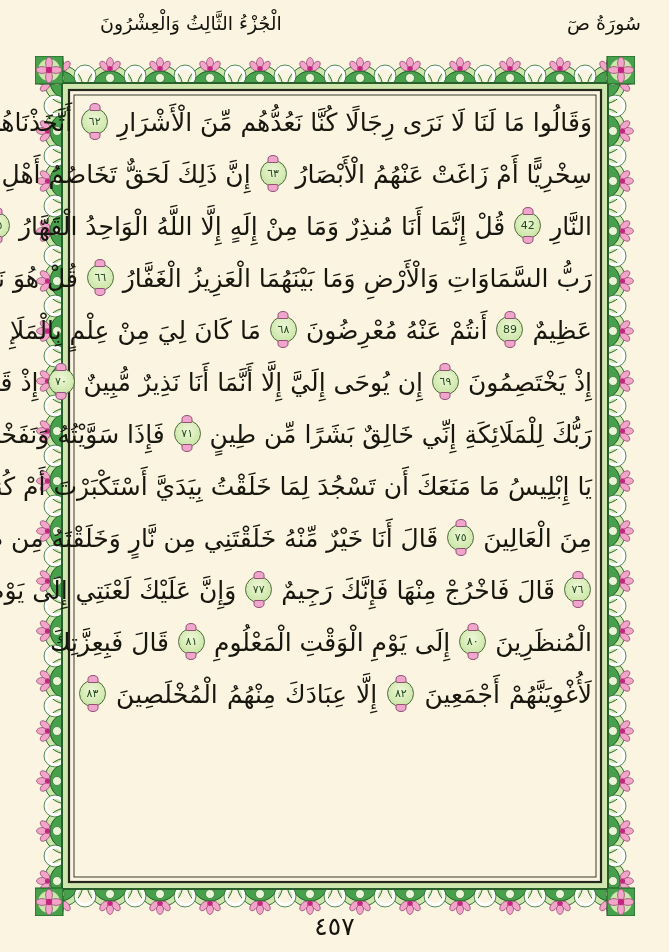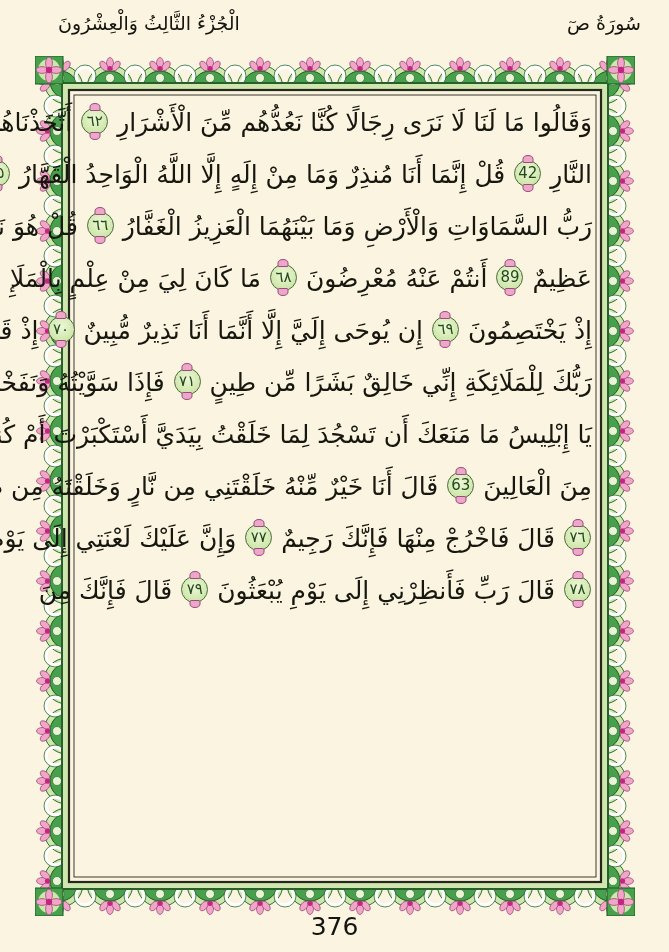--- a/index.html
+++ b/index.html
@@ -8,21 +8,21 @@
     position:relative;
     background:#FAF4E0;
     font-family:"DejaVu Sans", sans-serif;
     color:#1c1c1c;
     overflow:hidden;
   }
   
   .header {
     position:absolute; top:6px; left:0; right:0;
     display:flex; flex-direction:row-reverse; justify-content:space-between;
-    padding:0 28px 0 58px;
+    padding:0 28px 0 100px;
     direction:rtl;
   }
   .header-label {
     font-size:19px; color:#15150f; line-height:34px;
     letter-spacing:0;
   }
   
   .frame-svg { position:absolute; left:35px; top:56px; }
   
   .text-area {
@@ -36,21 +36,21 @@
     text-align:justify; text-align-last:justify;
     white-space:nowrap;
     overflow:visible;
   }
   .words { color:#17170f; }
   .marker {
     display:inline-flex; align-items:center; justify-content:center;
     width:27px; height:27px; border-radius:50%;
     background:radial-gradient(circle at 50% 38%, #eef7d8 0%, #d5eab4 55%, #bfdf9a 100%);
     border:1.4px solid #4c6b3a;
-    color:#234a1c; font-size:15px; line-height:1;
+    color:#234a1c; font-size:11px; line-height:1;
     vertical-align:middle; position:relative; top:-3px;
     margin:0 1px;
   }
   .marker::before, .marker::after {
     content:""; position:absolute; left:50%; transform:translateX(-50%);
     width:9px; height:6px; background:#f0a6cb;
     border:1px solid #945079;
   }
   .marker::before { top:-6px; border-radius:50% 50% 20% 20%; }
   .marker::after  { bottom:-6px; border-radius:20% 20% 50% 50%; }
@@ -137,24 +137,26 @@
   <use href="#corner" x="0" y="832"></use>
   <use href="#corner" x="572" y="832"></use>
 
   <rect x="30.5" y="30.5" width="539" height="799" fill="none" stroke="#cfe7ae" stroke-width="5"></rect>
   <rect x="34" y="34" width="532" height="792" fill="none" stroke="#26261c" stroke-width="2.2"></rect>
   <rect x="39" y="39" width="522" height="782" fill="none" stroke="#26261c" stroke-width="0.9"></rect>
 </svg>
 
 <div class="text-area">
     <div class="line"><span class="words">وَقَالُوا مَا لَنَا لَا نَرَى رِجَالًا كُنَّا نَعُدُّهُم مِّنَ الْأَشْرَارِ</span> <span class="marker">٦٢</span> <span class="words">أَتَّخَذْنَاهُمْ</span></div>
+    <div class="line"><span class="words">سِخْرِيًّا أَمْ زَاغَتْ عَنْهُمُ الْأَبْصَارُ</span> <span class="marker">٦٣</span> <span class="words">إِنَّ ذَلِكَ لَحَقٌّ تَخَاصُمُ أَهْلِ</span></div>
     <div class="line"><span class="words">النَّارِ</span> <span class="marker">42</span> <span class="words">قُلْ إِنَّمَا أَنَا مُنذِرٌ وَمَا مِنْ إِلَهٍ إِلَّا اللَّهُ الْوَاحِدُ الْقَهَّارُ</span> <span class="marker">٦٥</span></div>
     <div class="line"><span class="words">رَبُّ السَّمَاوَاتِ وَالْأَرْضِ وَمَا بَيْنَهُمَا الْعَزِيزُ الْغَفَّارُ</span> <span class="marker">٦٦</span> <span class="words">قُلْ هُوَ نَبَؤٌا</span></div>
     <div class="line"><span class="words">عَظِيمٌ</span> <span class="marker">89</span> <span class="words">أَنتُمْ عَنْهُ مُعْرِضُونَ</span> <span class="marker">٦٨</span> <span class="words">مَا كَانَ لِيَ مِنْ عِلْمٍ بِالْمَلَإِ الْأَعْلَى</span></div>
     <div class="line"><span class="words">إِذْ يَخْتَصِمُونَ</span> <span class="marker">٦٩</span> <span class="words">إِن يُوحَى إِلَيَّ إِلَّا أَنَّمَا أَنَا نَذِيرٌ مُّبِينٌ</span> <span class="marker">٧٠</span> <span class="words">إِذْ قَالَ</span></div>
     <div class="line"><span class="words">رَبُّكَ لِلْمَلَائِكَةِ إِنِّي خَالِقٌ بَشَرًا مِّن طِينٍ</span> <span class="marker">٧١</span> <span class="words">فَإِذَا سَوَّيْتُهُ وَنَفَخْتُ</span></div>
     <div class="line"><span class="words">يَا إِبْلِيسُ مَا مَنَعَكَ أَن تَسْجُدَ لِمَا خَلَقْتُ بِيَدَيَّ أَسْتَكْبَرْتَ أَمْ كُنتَ</span></div>
-    <div class="line"><span class="words">مِنَ الْعَالِينَ</span> <span class="marker">63</span> <span class="words">قَالَ أَنَا خَيْرٌ مِّنْهُ خَلَقْتَنِي مِن نَّارٍ وَخَلَقْتَهُ مِن طِينٍ</span></div>
+    <div class="line"><span class="words">مِنَ الْعَالِينَ</span> <span class="marker">٧٥</span> <span class="words">قَالَ أَنَا خَيْرٌ مِّنْهُ خَلَقْتَنِي مِن نَّارٍ وَخَلَقْتَهُ مِن طِينٍ</span></div>
     <div class="line"><span class="marker">٧٦</span> <span class="words">قَالَ فَاخْرُجْ مِنْهَا فَإِنَّكَ رَجِيمٌ</span> <span class="marker">٧٧</span> <span class="words">وَإِنَّ عَلَيْكَ لَعْنَتِي إِلَى يَوْمِ الدِّينِ</span></div>
-    <div class="line"><span class="marker">٧٨</span> <span class="words">قَالَ رَبِّ فَأَنظِرْنِي إِلَى يَوْمِ يُبْعَثُونَ</span> <span class="marker">٧٩</span> <span class="words">قَالَ فَإِنَّكَ مِنَ</span></div>
+    <div class="line"><span class="words">الْمُنظَرِينَ</span> <span class="marker">٨٠</span> <span class="words">إِلَى يَوْمِ الْوَقْتِ الْمَعْلُومِ</span> <span class="marker">٨١</span> <span class="words">قَالَ فَبِعِزَّتِكَ</span></div>
+    <div class="line"><span class="words">لَأُغْوِيَنَّهُمْ أَجْمَعِينَ</span> <span class="marker">٨٢</span> <span class="words">إِلَّا عِبَادَكَ مِنْهُمُ الْمُخْلَصِينَ</span> <span class="marker">٨٣</span></div>
   </div>
 
-<div class="page-number">376</div>
+<div class="page-number">٤٥٧</div>
 
 </body></html>

